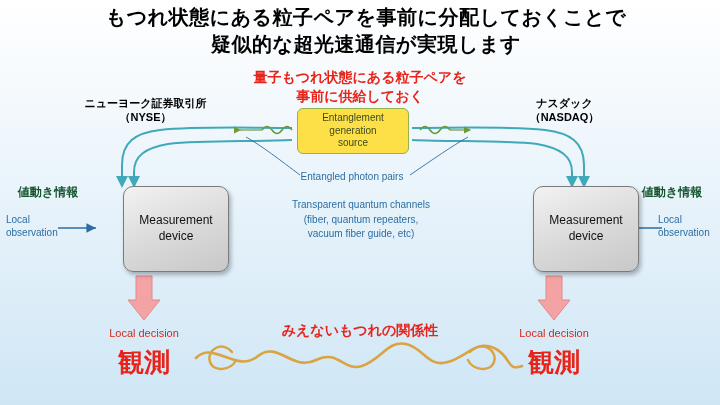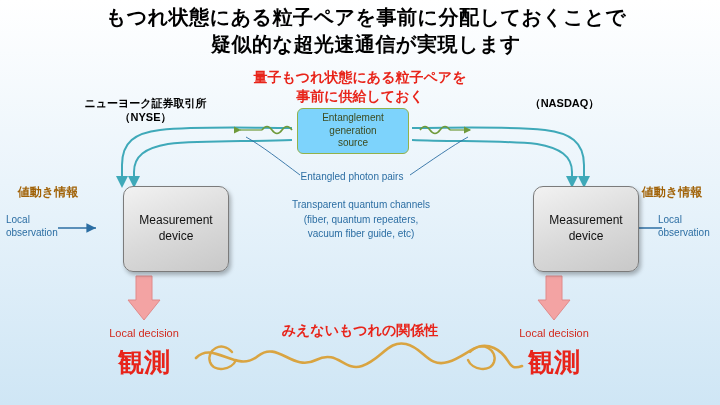--- a/index.html
+++ b/index.html
@@ -19,36 +19,36 @@
   .title div{white-space:nowrap;padding-left:12px;}
   .red-head{
     width:100%;text-align:center;top:68px;
     font-size:14px;font-weight:bold;color:#e8241a;line-height:1.35;
   }
   .exch-label{
     font-size:11px;font-weight:bold;color:#000;text-align:center;line-height:1.3;
   }
   .src-box{
     left:297px;top:108px;width:110px;height:44px;
-    border:1px solid #93b24a;border-radius:6px;background:#7dd3fc;
+    border:1px solid #93b24a;border-radius:6px;background:#fde047;
     display:flex;align-items:center;justify-content:center;text-align:center;
     font-size:10px;color:#3c4a1e;line-height:1.25;
   }
   .mid-text{
     text-align:center;font-size:10px;color:#2c6ea3;line-height:1.45;
   }
   .dev-box{
     width:104px;height:84px;border:1.5px solid #7b7b7b;border-radius:10px;
     background:linear-gradient(160deg,#f2f2f2 0%,#d9d9d9 55%,#c8c8c8 100%);
     box-shadow:2px 3px 4px rgba(0,0,0,0.28);
     display:flex;align-items:center;justify-content:center;text-align:center;
     font-size:12px;color:#111;line-height:1.3;margin-left:31px;
   }
   .side-red{
-    font-size:12px;font-weight:bold;color:#a16207;text-align:center;white-space:nowrap;
+    font-size:12px;font-weight:bold;color:#14532d;text-align:center;white-space:nowrap;
   }
   .side-blue{
     font-size:10px;color:#2c6ea3;text-align:left;line-height:1.3;
   }
   .local-dec{
     font-size:11px;color:#d12a1e;text-align:center;white-space:nowrap;
   }
   .kansoku{
     font-size:26px;font-weight:bold;color:#e8241a;text-align:center;
   }
@@ -123,20 +123,21 @@
              C512,356 506,372 522,366" fill="none" stroke="#d9a441" stroke-width="2.6" stroke-linecap="round"></path>
     <path d="M232,352 c-10,-12 -26,-2 -22,10 c4,11 22,8 26,-2" fill="none" stroke="#d9a441" stroke-width="2.4" stroke-linecap="round"></path>
     <path d="M470,352 c12,-12 28,-2 24,10 c-4,11 -22,8 -26,-2" fill="none" stroke="#d9a441" stroke-width="2.4" stroke-linecap="round"></path>
   </svg>
 
   <div class="abs exch-label" style="left:78px;top:96px;width:135px;">
     <div>ニューヨーク証券取引所</div>
     <div>（NYSE）</div>
   </div>
   <div class="abs exch-label" style="left:497px;top:96px;width:135px;">
+    <div>ナスダック</div>
     <div>（NASDAQ）</div>
   </div>
 
   <div class="abs src-box">
     <div>
       <div>Entanglement</div>
       <div>generation</div>
       <div>source</div>
     </div>
   </div>

